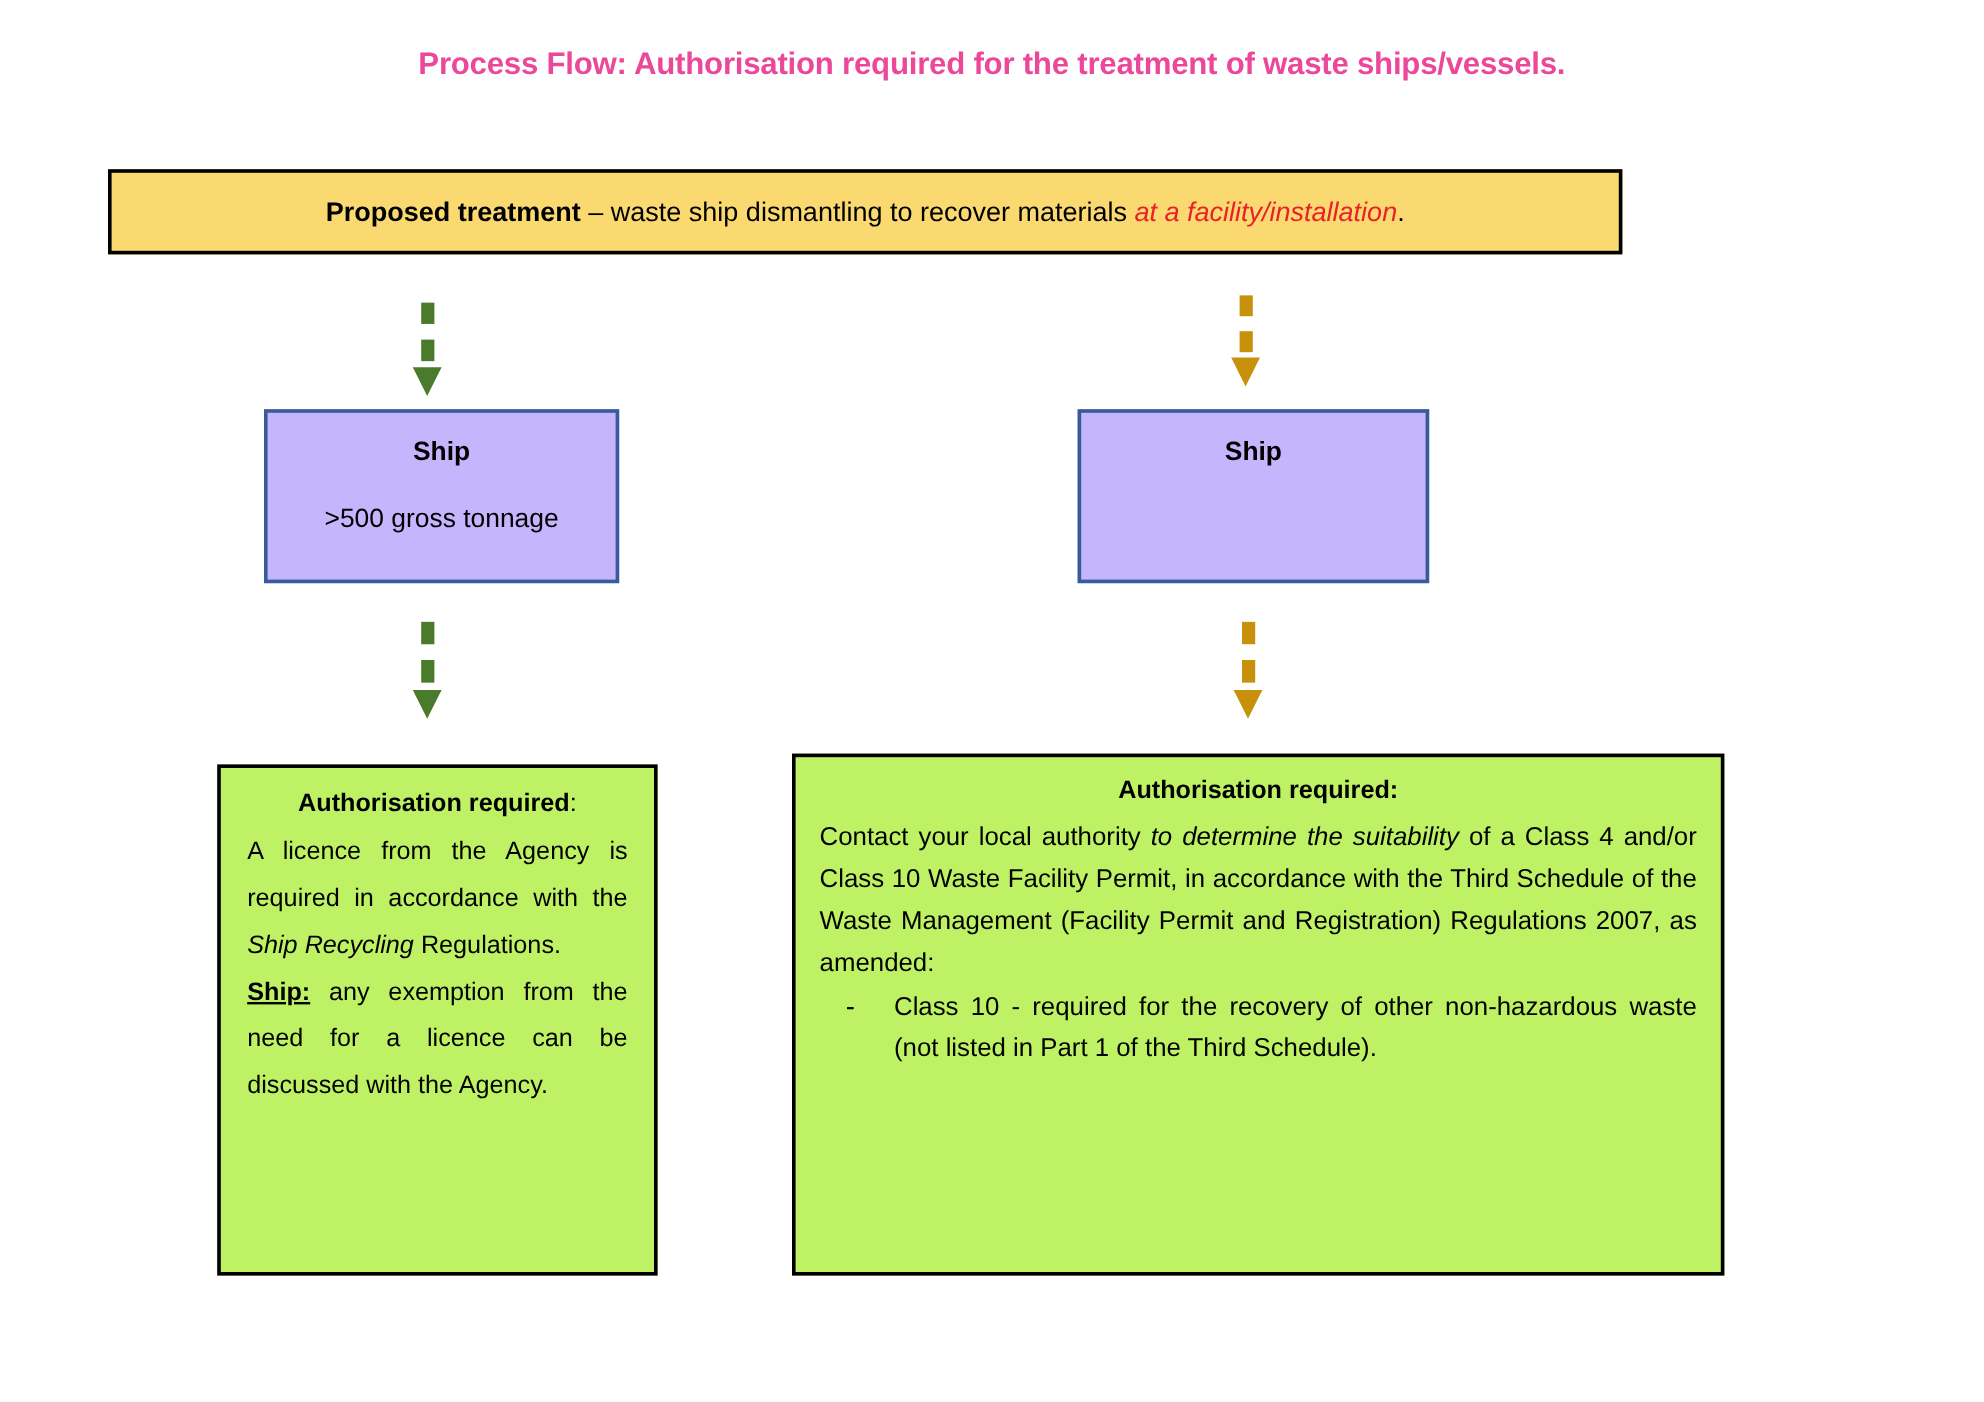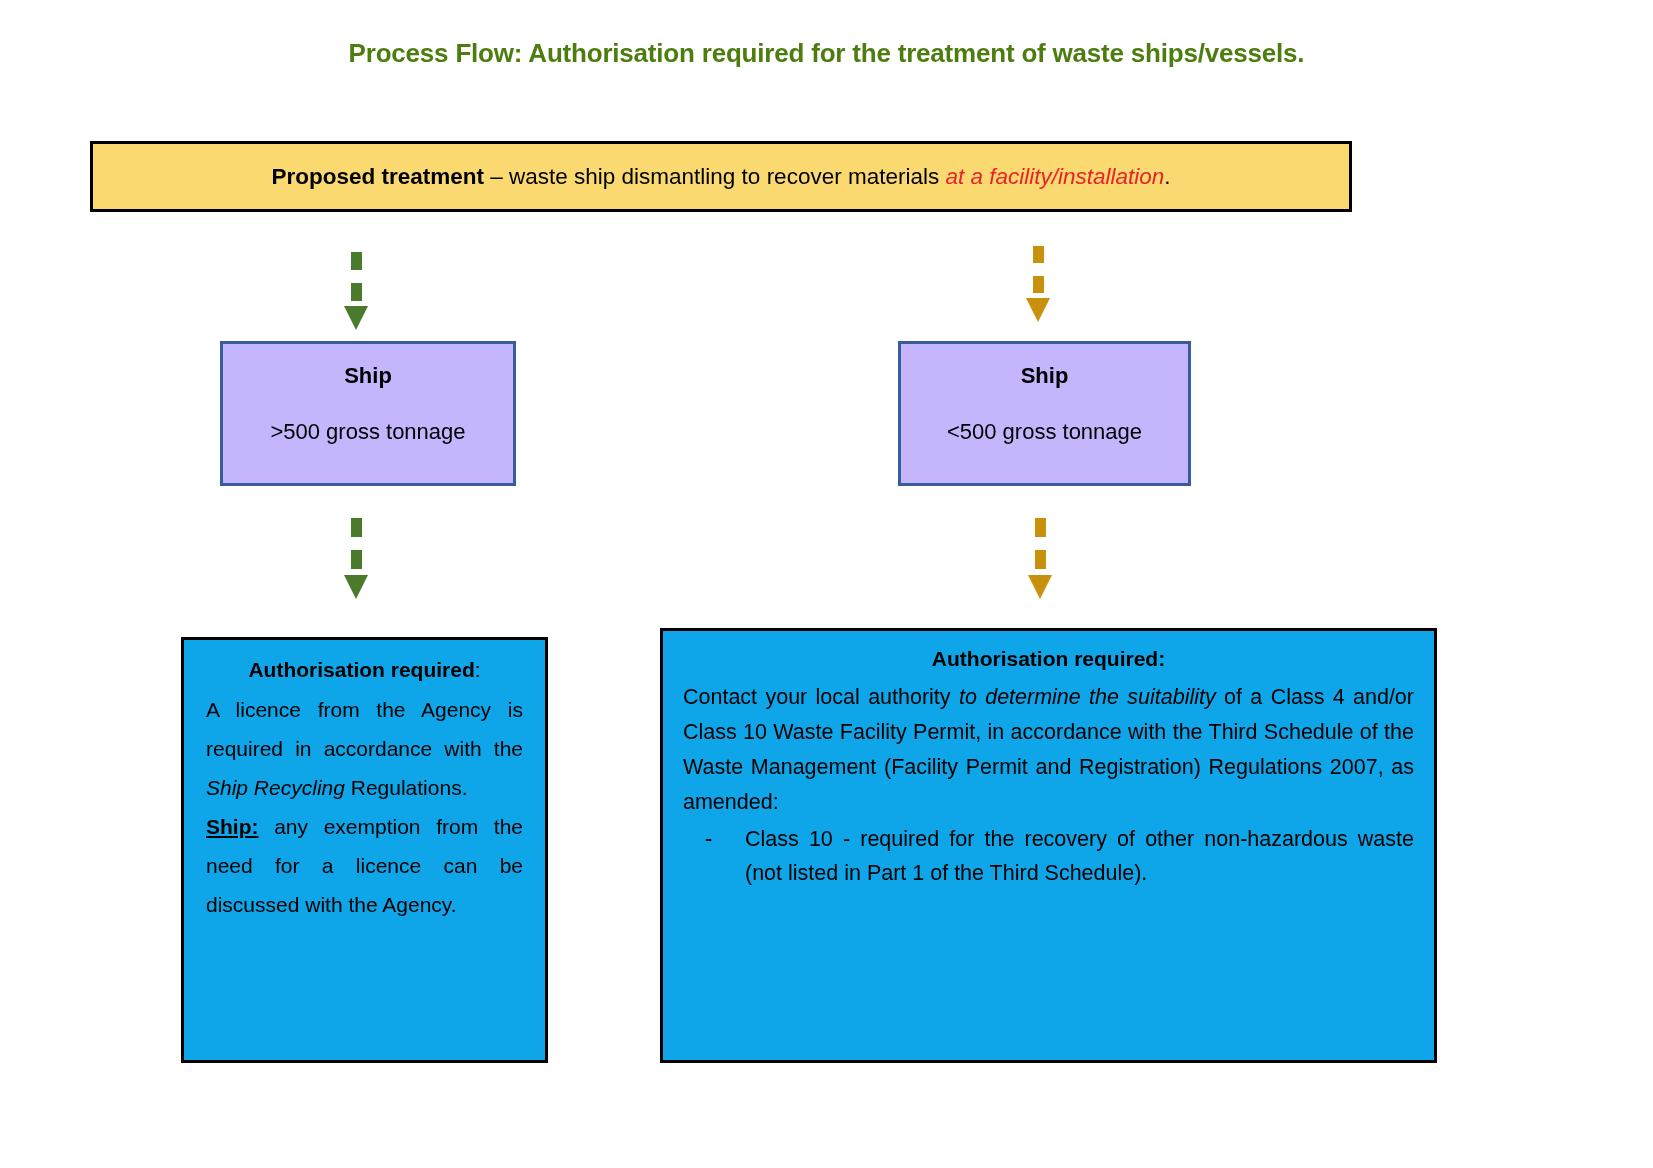--- a/index.html
+++ b/index.html
@@ -19,21 +19,21 @@
   
   #page-title {
     position: absolute;
     left: 0;
     top: 38px;
     width: 1653px;
     text-align: center;
     font-size: 26px;
     font-weight: bold;
     letter-spacing: -0.2px;
-    color: #4d7c0f;
+    color: #ec4899;
   }
 
   
   #proposed-treatment-box {
     position: absolute;
     left: 90px;
     top: 141px;
     width: 1262px;
     height: 71px;
     background: #FAD970;
@@ -116,21 +116,21 @@
   #arrow-bottom-left .shaft { height: 62px; background-size: 100% 32px; }
   #arrow-bottom-left .head  { top: 57px; }
 
   #arrow-bottom-right { left: 1035px; top: 518px; }
   #arrow-bottom-right .shaft { height: 62px; background-size: 100% 32px; }
   #arrow-bottom-right .head  { top: 57px; }
 
   
   .auth-box {
     position: absolute;
-    background: #0ea5e9;
+    background: #bef264;
     border: 3px solid #000000;
     box-sizing: border-box;
   }
   #auth-box-left  { left: 181px; top: 637px; width: 367px; height: 426px; padding: 16px 22px; }
   #auth-box-right { left: 660px; top: 628px; width: 777px; height: 435px; padding: 14px 20px 10px 20px; }
 
   .auth-heading {
     text-align: center;
     font-size: 21px;
     line-height: 1.3;
@@ -199,21 +199,20 @@
   <div class="head"></div>
 </div>
 
 <div class="ship-box" id="ship-box-left">
   <div class="ship-title">Ship</div>
   <div class="ship-tonnage">&gt;500 gross tonnage</div>
 </div>
 
 <div class="ship-box" id="ship-box-right">
   <div class="ship-title">Ship</div>
-  <div class="ship-tonnage">&lt;500 gross tonnage</div>
 </div>
 
 <div class="arrow green" id="arrow-bottom-left">
   <div class="shaft"></div>
   <div class="head"></div>
 </div>
 <div class="arrow amber" id="arrow-bottom-right">
   <div class="shaft"></div>
   <div class="head"></div>
 </div>

